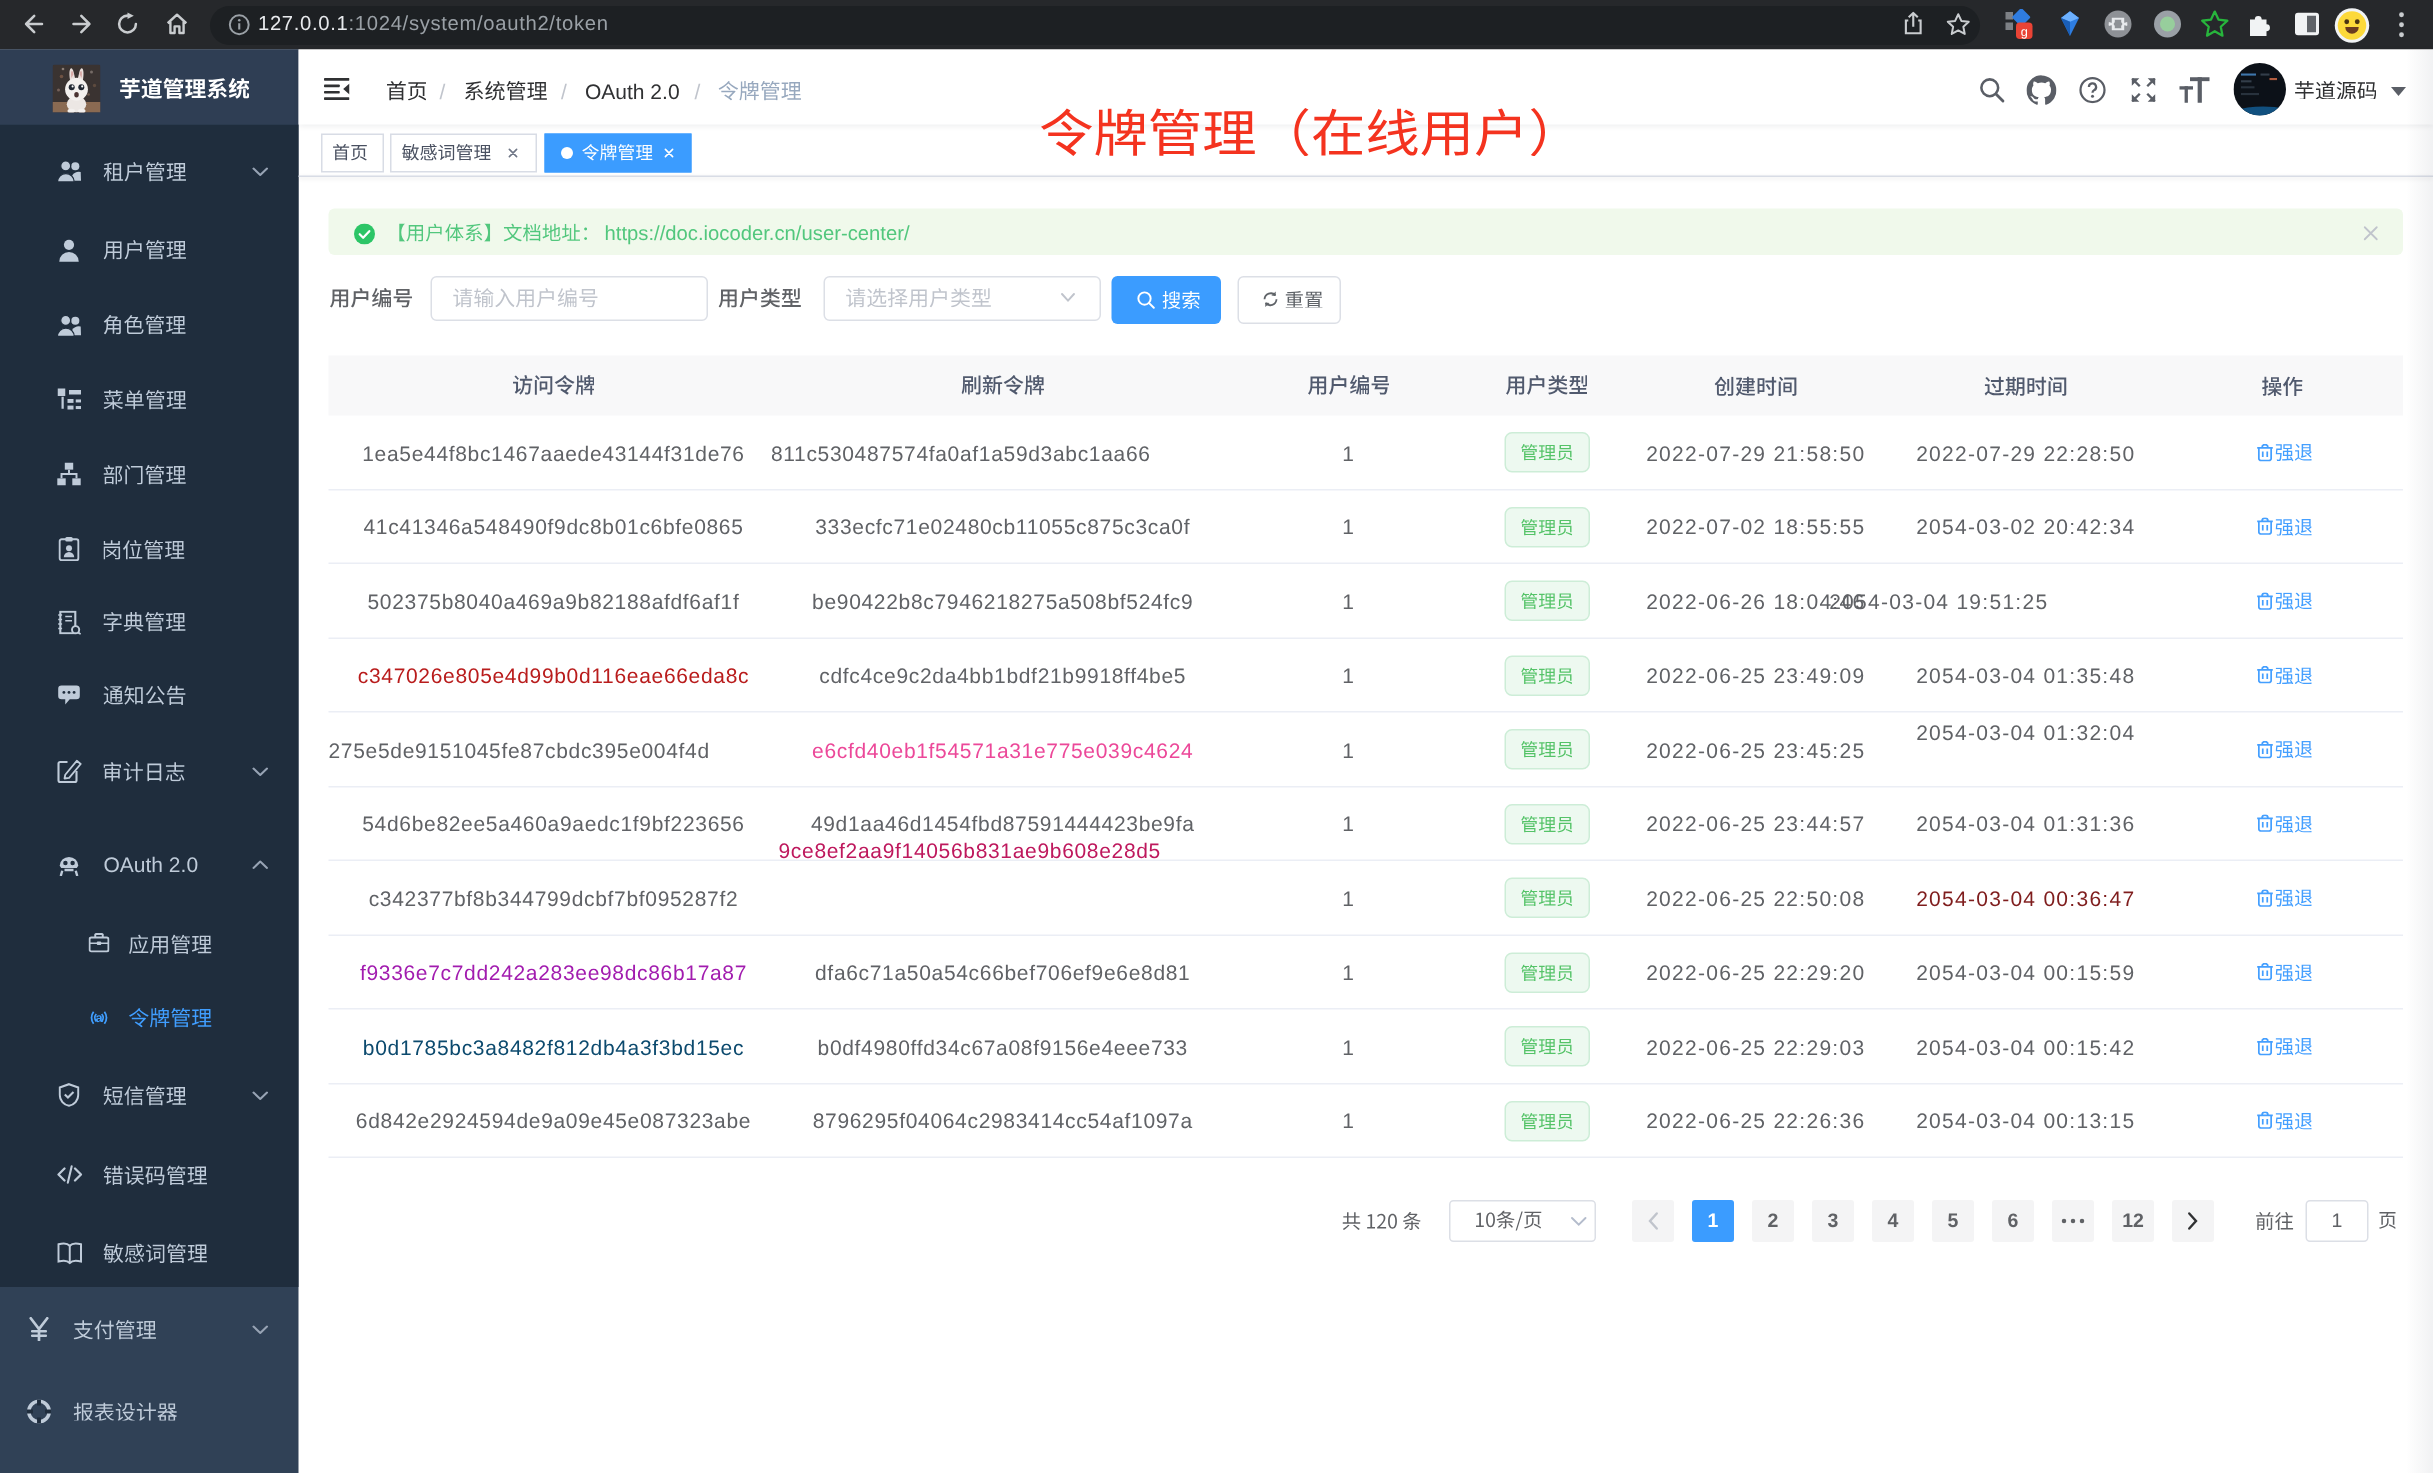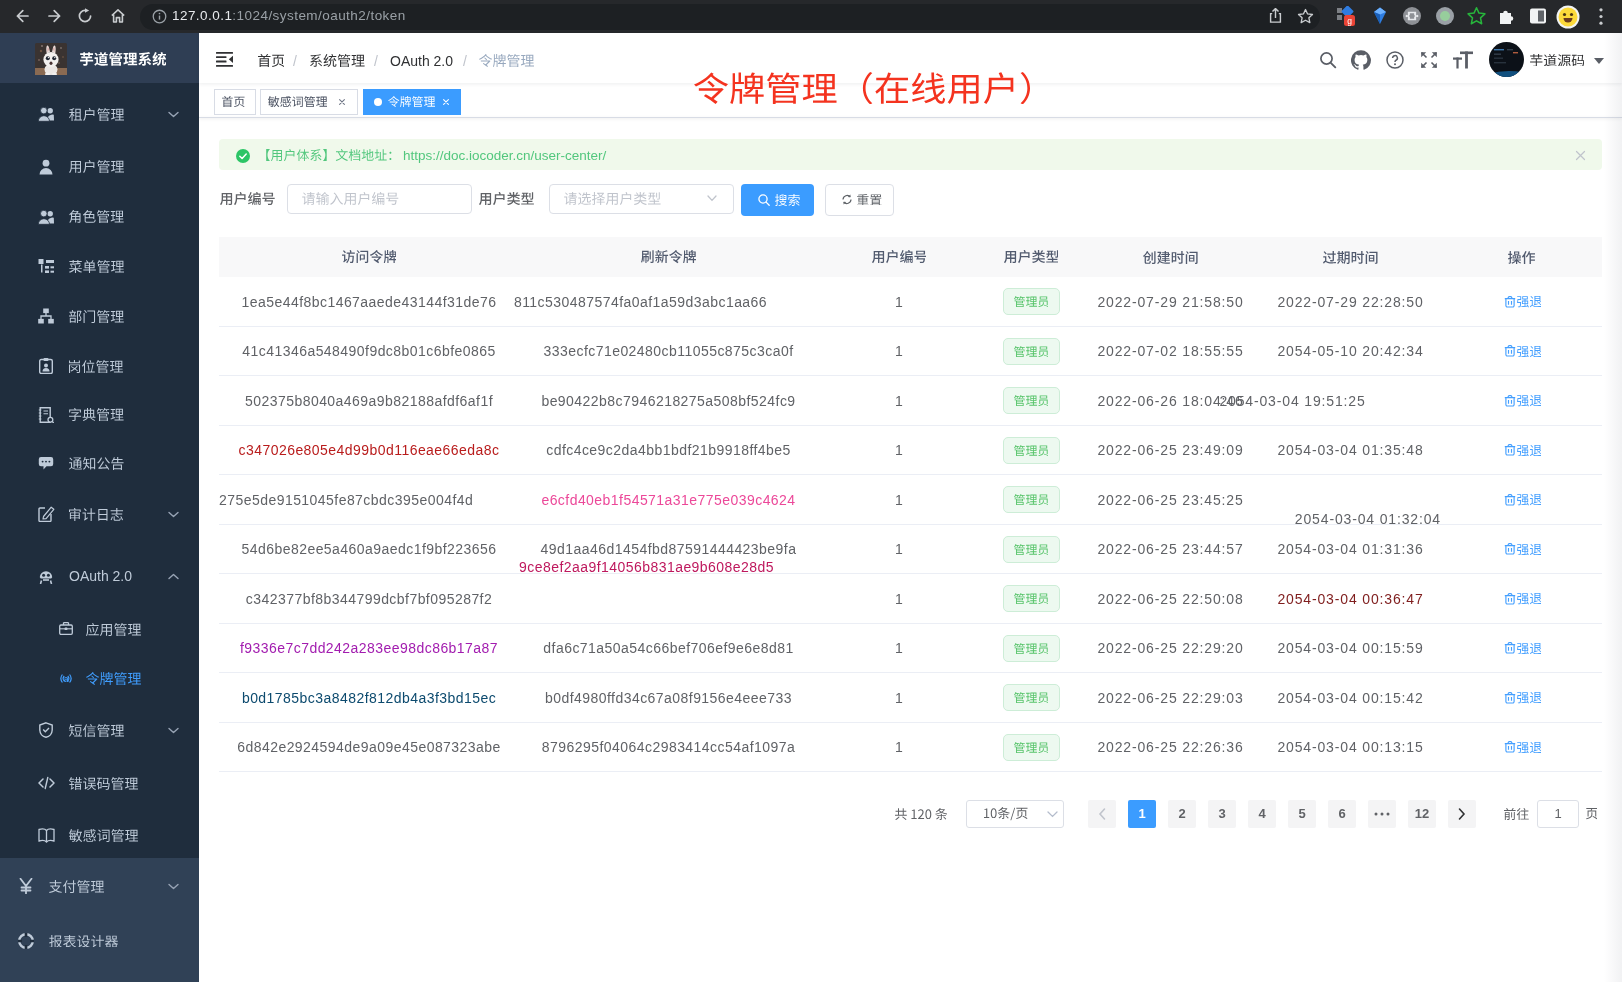--- a/index.html
+++ b/index.html
@@ -448,21 +448,21 @@
   </svg>
 <div style="position:absolute;left:219px;top:375.0px;width:1383px;height:1px;background:#ebeef5"></div>
 <div style="position:absolute;left:219px;top:341.25px;width:300px;height:20px;font:14px 'Liberation Sans',sans-serif;color:#606266;text-align:center;line-height:20px;letter-spacing:0.45px">41c41346a548490f9dc8b01c6bfe0865</div>
 <div style="position:absolute;left:519px;top:341.25px;width:299px;height:20px;font:14px 'Liberation Sans',sans-serif;color:#606266;text-align:center;line-height:20px;letter-spacing:0.45px">333ecfc71e02480cb11055c875c3ca0f</div>
 <div style="position:absolute;left:818px;top:341.25px;width:162px;height:20px;font:14px 'Liberation Sans',sans-serif;color:#606266;text-align:center;line-height:20px;letter-spacing:0.45px">1</div>
 <div style="position:absolute;left:1002.5px;top:337.75px;width:57px;height:27px;background:#edf9f0;border:1px solid #cdedd7;border-radius:5px;box-sizing:border-box"></div>
 <svg style="position:absolute;left:1013.6px;top:345.7px" width="34.7" height="11.1" viewBox="43 -844 2893 928">
     <path d="M211 -438V81H287V47H771V79H845V-168H287V-237H792V-438ZM771 -12H287V-109H771ZM440 -623C451 -603 462 -580 471 -559H101V-394H174V-500H839V-394H915V-559H548C539 -584 522 -614 507 -637ZM287 -380H719V-294H287ZM167 -844C142 -757 98 -672 43 -616C62 -607 93 -590 108 -580C137 -613 164 -656 189 -703H258C280 -666 302 -621 311 -592L375 -614C367 -638 350 -672 331 -703H484V-758H214C224 -782 233 -806 240 -830ZM590 -842C572 -769 537 -699 492 -651C510 -642 541 -626 554 -616C575 -640 595 -669 612 -702H683C713 -665 742 -618 755 -589L816 -616C805 -640 784 -672 761 -702H940V-758H638C648 -781 656 -805 663 -829Z M1476 -540H1629V-411H1476ZM1694 -540H1847V-411H1694ZM1476 -728H1629V-601H1476ZM1694 -728H1847V-601H1694ZM1318 -22V47H1967V-22H1700V-160H1933V-228H1700V-346H1919V-794H1407V-346H1623V-228H1395V-160H1623V-22ZM1035 -100 1054 -24C1142 -53 1257 -92 1365 -128L1352 -201L1242 -164V-413H1343V-483H1242V-702H1358V-772H1046V-702H1170V-483H1056V-413H1170V-141C1119 -125 1073 -111 1035 -100Z M2268 -730H2735V-616H2268ZM2190 -795V-551H2817V-795ZM2455 -327V-235C2455 -156 2427 -49 2066 22C2083 38 2106 67 2115 84C2489 0 2535 -129 2535 -234V-327ZM2529 -65C2651 -23 2815 42 2898 84L2936 20C2850 -21 2685 -82 2566 -120ZM2155 -461V-92H2232V-391H2776V-99H2856V-461Z" fill="#55c368"></path>
   </svg>
 <div style="position:absolute;left:1080px;top:341.25px;width:181px;height:20px;font:14px 'Liberation Sans',sans-serif;color:#606266;text-align:center;line-height:20px;letter-spacing:0.85px">2022-07-02 18:55:55</div>
-<div style="position:absolute;left:1260px;top:341.25px;width:181px;height:20px;font:14px 'Liberation Sans',sans-serif;color:#606266;text-align:center;line-height:20px;letter-spacing:0.85px">2054-05-10 20:42:34</div>
+<div style="position:absolute;left:1260px;top:341.25px;width:181px;height:20px;font:14px 'Liberation Sans',sans-serif;color:#606266;text-align:center;line-height:20px;letter-spacing:0.85px">2054-03-02 20:42:34</div>
 <svg style="position:absolute;left:1503.5px;top:345.25px" width="12" height="12" viewBox="0 0 12 12">
     <path d="M0.8 2.6 H11.2 M4 2.6 a2 2.2 0 0 1 4 0 M1.9 2.6 V9.6 a1.4 1.4 0 0 0 1.4 1.4 H8.7 a1.4 1.4 0 0 0 1.4 -1.4 V2.6 M4.5 5 V8.7 M7.5 5 V8.7" stroke="#449fff" stroke-width="1.15" fill="none"></path>
   </svg>
 <svg style="position:absolute;left:1516.5px;top:345.5px" width="24.9" height="11.5" viewBox="47 -800 1917 888">
     <path d="M517 -723H807V-600H517ZM448 -787V-537H628V-447H427V-178H628V-32L381 -18L392 55C519 46 698 33 871 19C884 44 894 68 900 88L965 59C944 -1 891 -92 839 -160L778 -134C797 -107 817 -77 836 -46L699 -37V-178H906V-447H699V-537H879V-787ZM493 -384H628V-241H493ZM699 -384H837V-241H699ZM85 -564C77 -469 62 -344 47 -267H91L287 -266C275 -92 262 -23 243 -4C234 6 225 7 209 7C192 7 148 6 103 2C115 21 123 51 124 72C170 75 216 75 240 73C269 71 288 64 305 43C333 13 348 -74 361 -302C363 -312 364 -335 364 -335H127C133 -384 140 -441 146 -495H368V-787H58V-718H298V-564Z M1080 -760C1135 -711 1199 -641 1227 -595L1288 -640C1257 -686 1191 -753 1138 -800ZM1780 -580V-483H1467V-580ZM1780 -639H1467V-733H1780ZM1384 -83C1404 -96 1435 -107 1644 -166C1642 -180 1640 -209 1641 -229L1467 -184V-420H1853V-795H1391V-216C1391 -174 1367 -154 1350 -145C1362 -131 1379 -101 1384 -83ZM1560 -350C1667 -273 1796 -160 1856 -86L1912 -130C1878 -170 1825 -219 1767 -267C1821 -298 1882 -339 1933 -378L1873 -422C1835 -388 1773 -341 1719 -306C1683 -336 1646 -364 1611 -388ZM1259 -484H1052V-414H1188V-105C1143 -88 1092 -48 1041 2L1087 64C1141 3 1193 -50 1229 -50C1252 -50 1284 -21 1326 3C1395 43 1482 53 1600 53C1696 53 1871 47 1943 43C1945 22 1956 -13 1964 -32C1867 -21 1718 -14 1602 -14C1493 -14 1407 -21 1342 -56C1304 -78 1281 -97 1259 -107Z" fill="#449fff"></path>
   </svg>
 <div style="position:absolute;left:219px;top:424.5px;width:1383px;height:1px;background:#ebeef5"></div>
 <div style="position:absolute;left:219px;top:390.75px;width:300px;height:20px;font:14px 'Liberation Sans',sans-serif;color:#606266;text-align:center;line-height:20px;letter-spacing:0.45px">502375b8040a469a9b82188afdf6af1f</div>
 <div style="position:absolute;left:519px;top:390.75px;width:299px;height:20px;font:14px 'Liberation Sans',sans-serif;color:#606266;text-align:center;line-height:20px;letter-spacing:0.45px">be90422b8c7946218275a508bf524fc9</div>
 <div style="position:absolute;left:818px;top:390.75px;width:162px;height:20px;font:14px 'Liberation Sans',sans-serif;color:#606266;text-align:center;line-height:20px;letter-spacing:0.45px">1</div>
@@ -496,21 +496,21 @@
   </svg>
 <div style="position:absolute;left:219px;top:523.5px;width:1383px;height:1px;background:#ebeef5"></div>
 <div style="position:absolute;left:219px;top:489.75px;width:300px;height:20px;font:14px 'Liberation Sans',sans-serif;color:#606266;line-height:20px;letter-spacing:0.45px">275e5de9151045fe87cbdc395e004f4d</div>
 <div style="position:absolute;left:519px;top:489.75px;width:299px;height:20px;font:14px 'Liberation Sans',sans-serif;color:#ec4899;text-align:center;line-height:20px;letter-spacing:0.45px">e6cfd40eb1f54571a31e775e039c4624</div>
 <div style="position:absolute;left:818px;top:489.75px;width:162px;height:20px;font:14px 'Liberation Sans',sans-serif;color:#606266;text-align:center;line-height:20px;letter-spacing:0.45px">1</div>
 <div style="position:absolute;left:1002.5px;top:486.25px;width:57px;height:27px;background:#edf9f0;border:1px solid #cdedd7;border-radius:5px;box-sizing:border-box"></div>
 <svg style="position:absolute;left:1013.6px;top:494.2px" width="34.7" height="11.1" viewBox="43 -844 2893 928">
     <path d="M211 -438V81H287V47H771V79H845V-168H287V-237H792V-438ZM771 -12H287V-109H771ZM440 -623C451 -603 462 -580 471 -559H101V-394H174V-500H839V-394H915V-559H548C539 -584 522 -614 507 -637ZM287 -380H719V-294H287ZM167 -844C142 -757 98 -672 43 -616C62 -607 93 -590 108 -580C137 -613 164 -656 189 -703H258C280 -666 302 -621 311 -592L375 -614C367 -638 350 -672 331 -703H484V-758H214C224 -782 233 -806 240 -830ZM590 -842C572 -769 537 -699 492 -651C510 -642 541 -626 554 -616C575 -640 595 -669 612 -702H683C713 -665 742 -618 755 -589L816 -616C805 -640 784 -672 761 -702H940V-758H638C648 -781 656 -805 663 -829Z M1476 -540H1629V-411H1476ZM1694 -540H1847V-411H1694ZM1476 -728H1629V-601H1476ZM1694 -728H1847V-601H1694ZM1318 -22V47H1967V-22H1700V-160H1933V-228H1700V-346H1919V-794H1407V-346H1623V-228H1395V-160H1623V-22ZM1035 -100 1054 -24C1142 -53 1257 -92 1365 -128L1352 -201L1242 -164V-413H1343V-483H1242V-702H1358V-772H1046V-702H1170V-483H1056V-413H1170V-141C1119 -125 1073 -111 1035 -100Z M2268 -730H2735V-616H2268ZM2190 -795V-551H2817V-795ZM2455 -327V-235C2455 -156 2427 -49 2066 22C2083 38 2106 67 2115 84C2489 0 2535 -129 2535 -234V-327ZM2529 -65C2651 -23 2815 42 2898 84L2936 20C2850 -21 2685 -82 2566 -120ZM2155 -461V-92H2232V-391H2776V-99H2856V-461Z" fill="#55c368"></path>
   </svg>
 <div style="position:absolute;left:1080px;top:489.75px;width:181px;height:20px;font:14px 'Liberation Sans',sans-serif;color:#606266;text-align:center;line-height:20px;letter-spacing:0.85px">2022-06-25 23:45:25</div>
-<div style="position:absolute;left:1260px;top:509px;width:181px;height:20px;font:14px 'Liberation Sans',sans-serif;color:#606266;text-align:right;line-height:20px;letter-spacing:0.85px">2054-03-04 01:32:04</div>
+<div style="position:absolute;left:1260px;top:478px;width:181px;height:20px;font:14px 'Liberation Sans',sans-serif;color:#606266;text-align:center;line-height:20px;letter-spacing:0.85px">2054-03-04 01:32:04</div>
 <svg style="position:absolute;left:1503.5px;top:493.75px" width="12" height="12" viewBox="0 0 12 12">
     <path d="M0.8 2.6 H11.2 M4 2.6 a2 2.2 0 0 1 4 0 M1.9 2.6 V9.6 a1.4 1.4 0 0 0 1.4 1.4 H8.7 a1.4 1.4 0 0 0 1.4 -1.4 V2.6 M4.5 5 V8.7 M7.5 5 V8.7" stroke="#449fff" stroke-width="1.15" fill="none"></path>
   </svg>
 <svg style="position:absolute;left:1516.5px;top:494.0px" width="24.9" height="11.5" viewBox="47 -800 1917 888">
     <path d="M517 -723H807V-600H517ZM448 -787V-537H628V-447H427V-178H628V-32L381 -18L392 55C519 46 698 33 871 19C884 44 894 68 900 88L965 59C944 -1 891 -92 839 -160L778 -134C797 -107 817 -77 836 -46L699 -37V-178H906V-447H699V-537H879V-787ZM493 -384H628V-241H493ZM699 -384H837V-241H699ZM85 -564C77 -469 62 -344 47 -267H91L287 -266C275 -92 262 -23 243 -4C234 6 225 7 209 7C192 7 148 6 103 2C115 21 123 51 124 72C170 75 216 75 240 73C269 71 288 64 305 43C333 13 348 -74 361 -302C363 -312 364 -335 364 -335H127C133 -384 140 -441 146 -495H368V-787H58V-718H298V-564Z M1080 -760C1135 -711 1199 -641 1227 -595L1288 -640C1257 -686 1191 -753 1138 -800ZM1780 -580V-483H1467V-580ZM1780 -639H1467V-733H1780ZM1384 -83C1404 -96 1435 -107 1644 -166C1642 -180 1640 -209 1641 -229L1467 -184V-420H1853V-795H1391V-216C1391 -174 1367 -154 1350 -145C1362 -131 1379 -101 1384 -83ZM1560 -350C1667 -273 1796 -160 1856 -86L1912 -130C1878 -170 1825 -219 1767 -267C1821 -298 1882 -339 1933 -378L1873 -422C1835 -388 1773 -341 1719 -306C1683 -336 1646 -364 1611 -388ZM1259 -484H1052V-414H1188V-105C1143 -88 1092 -48 1041 2L1087 64C1141 3 1193 -50 1229 -50C1252 -50 1284 -21 1326 3C1395 43 1482 53 1600 53C1696 53 1871 47 1943 43C1945 22 1956 -13 1964 -32C1867 -21 1718 -14 1602 -14C1493 -14 1407 -21 1342 -56C1304 -78 1281 -97 1259 -107Z" fill="#449fff"></path>
   </svg>
 <div style="position:absolute;left:219px;top:573.0px;width:1383px;height:1px;background:#ebeef5"></div>
 <div style="position:absolute;left:219px;top:539.25px;width:300px;height:20px;font:14px 'Liberation Sans',sans-serif;color:#606266;text-align:center;line-height:20px;letter-spacing:0.45px">54d6be82ee5a460a9aedc1f9bf223656</div>
 <div style="position:absolute;left:519px;top:539.25px;width:299px;height:20px;font:14px 'Liberation Sans',sans-serif;color:#606266;text-align:center;line-height:20px;letter-spacing:0.45px">49d1aa46d1454fbd87591444423be9fa</div>
 <div style="position:absolute;left:818px;top:539.25px;width:162px;height:20px;font:14px 'Liberation Sans',sans-serif;color:#606266;text-align:center;line-height:20px;letter-spacing:0.45px">1</div>

